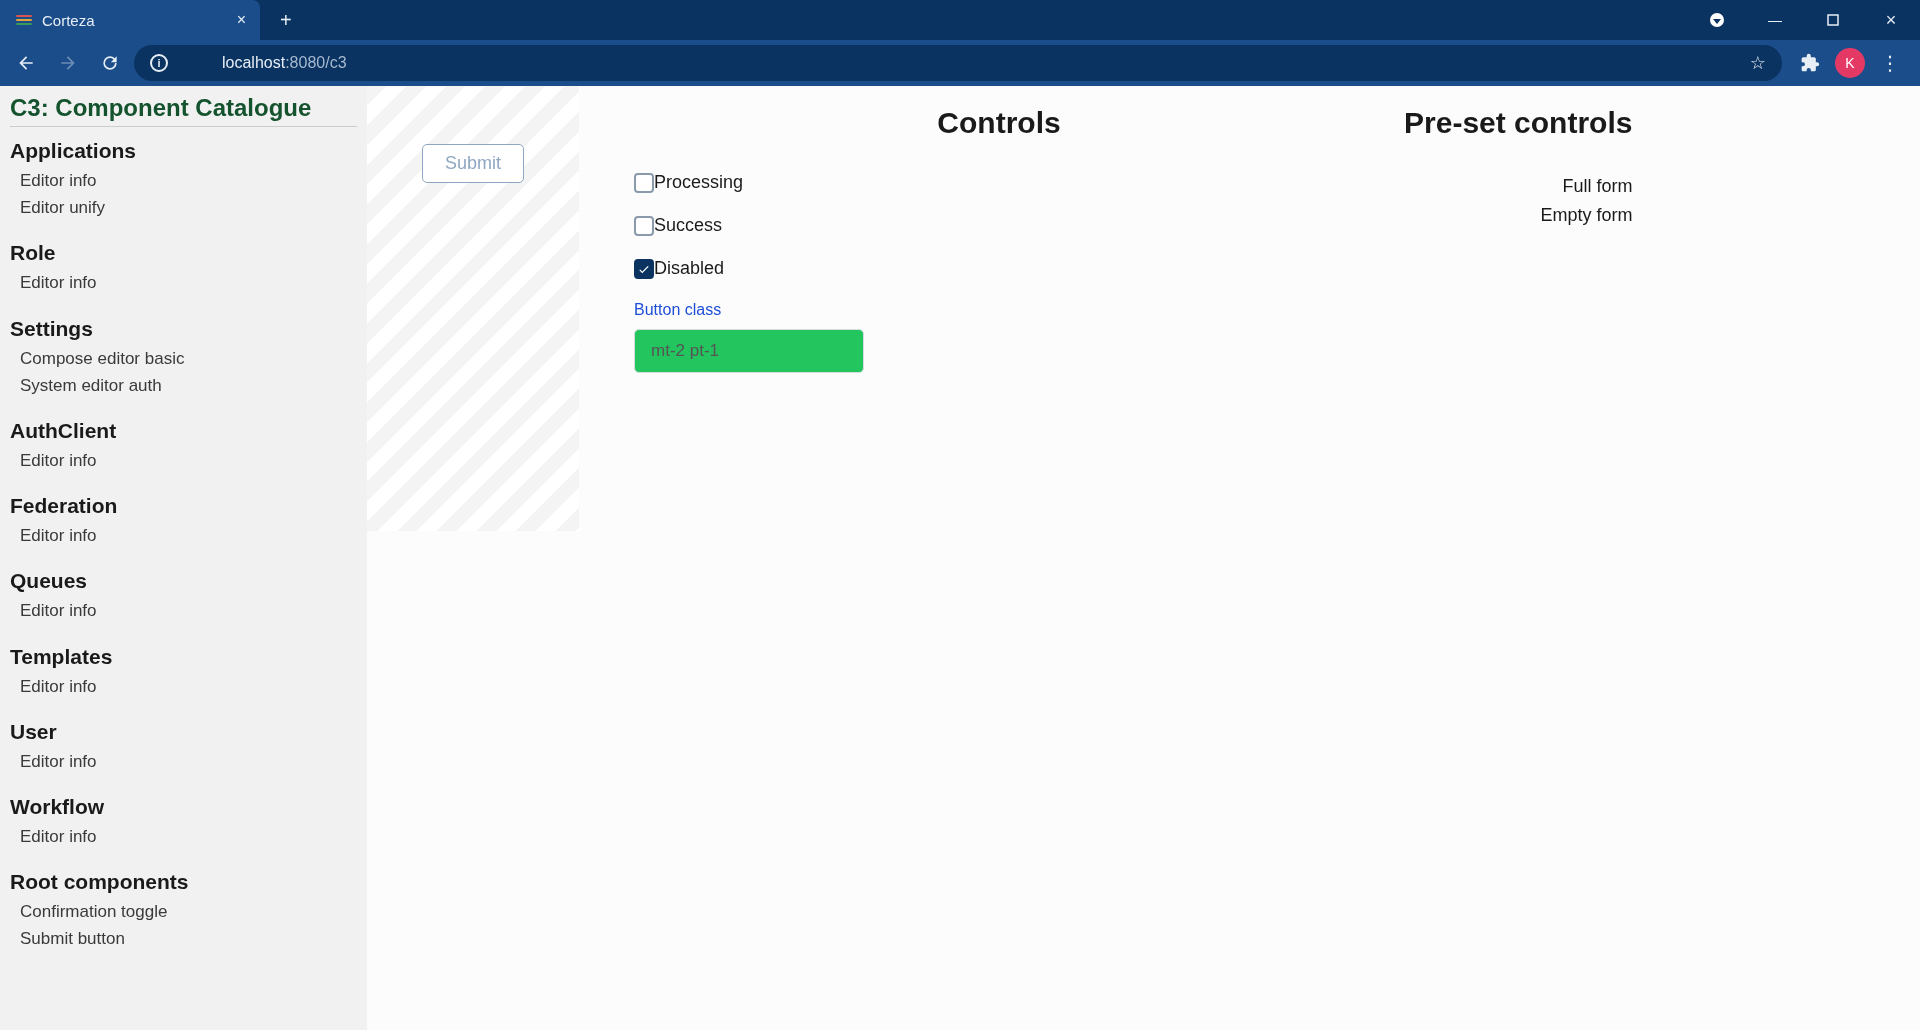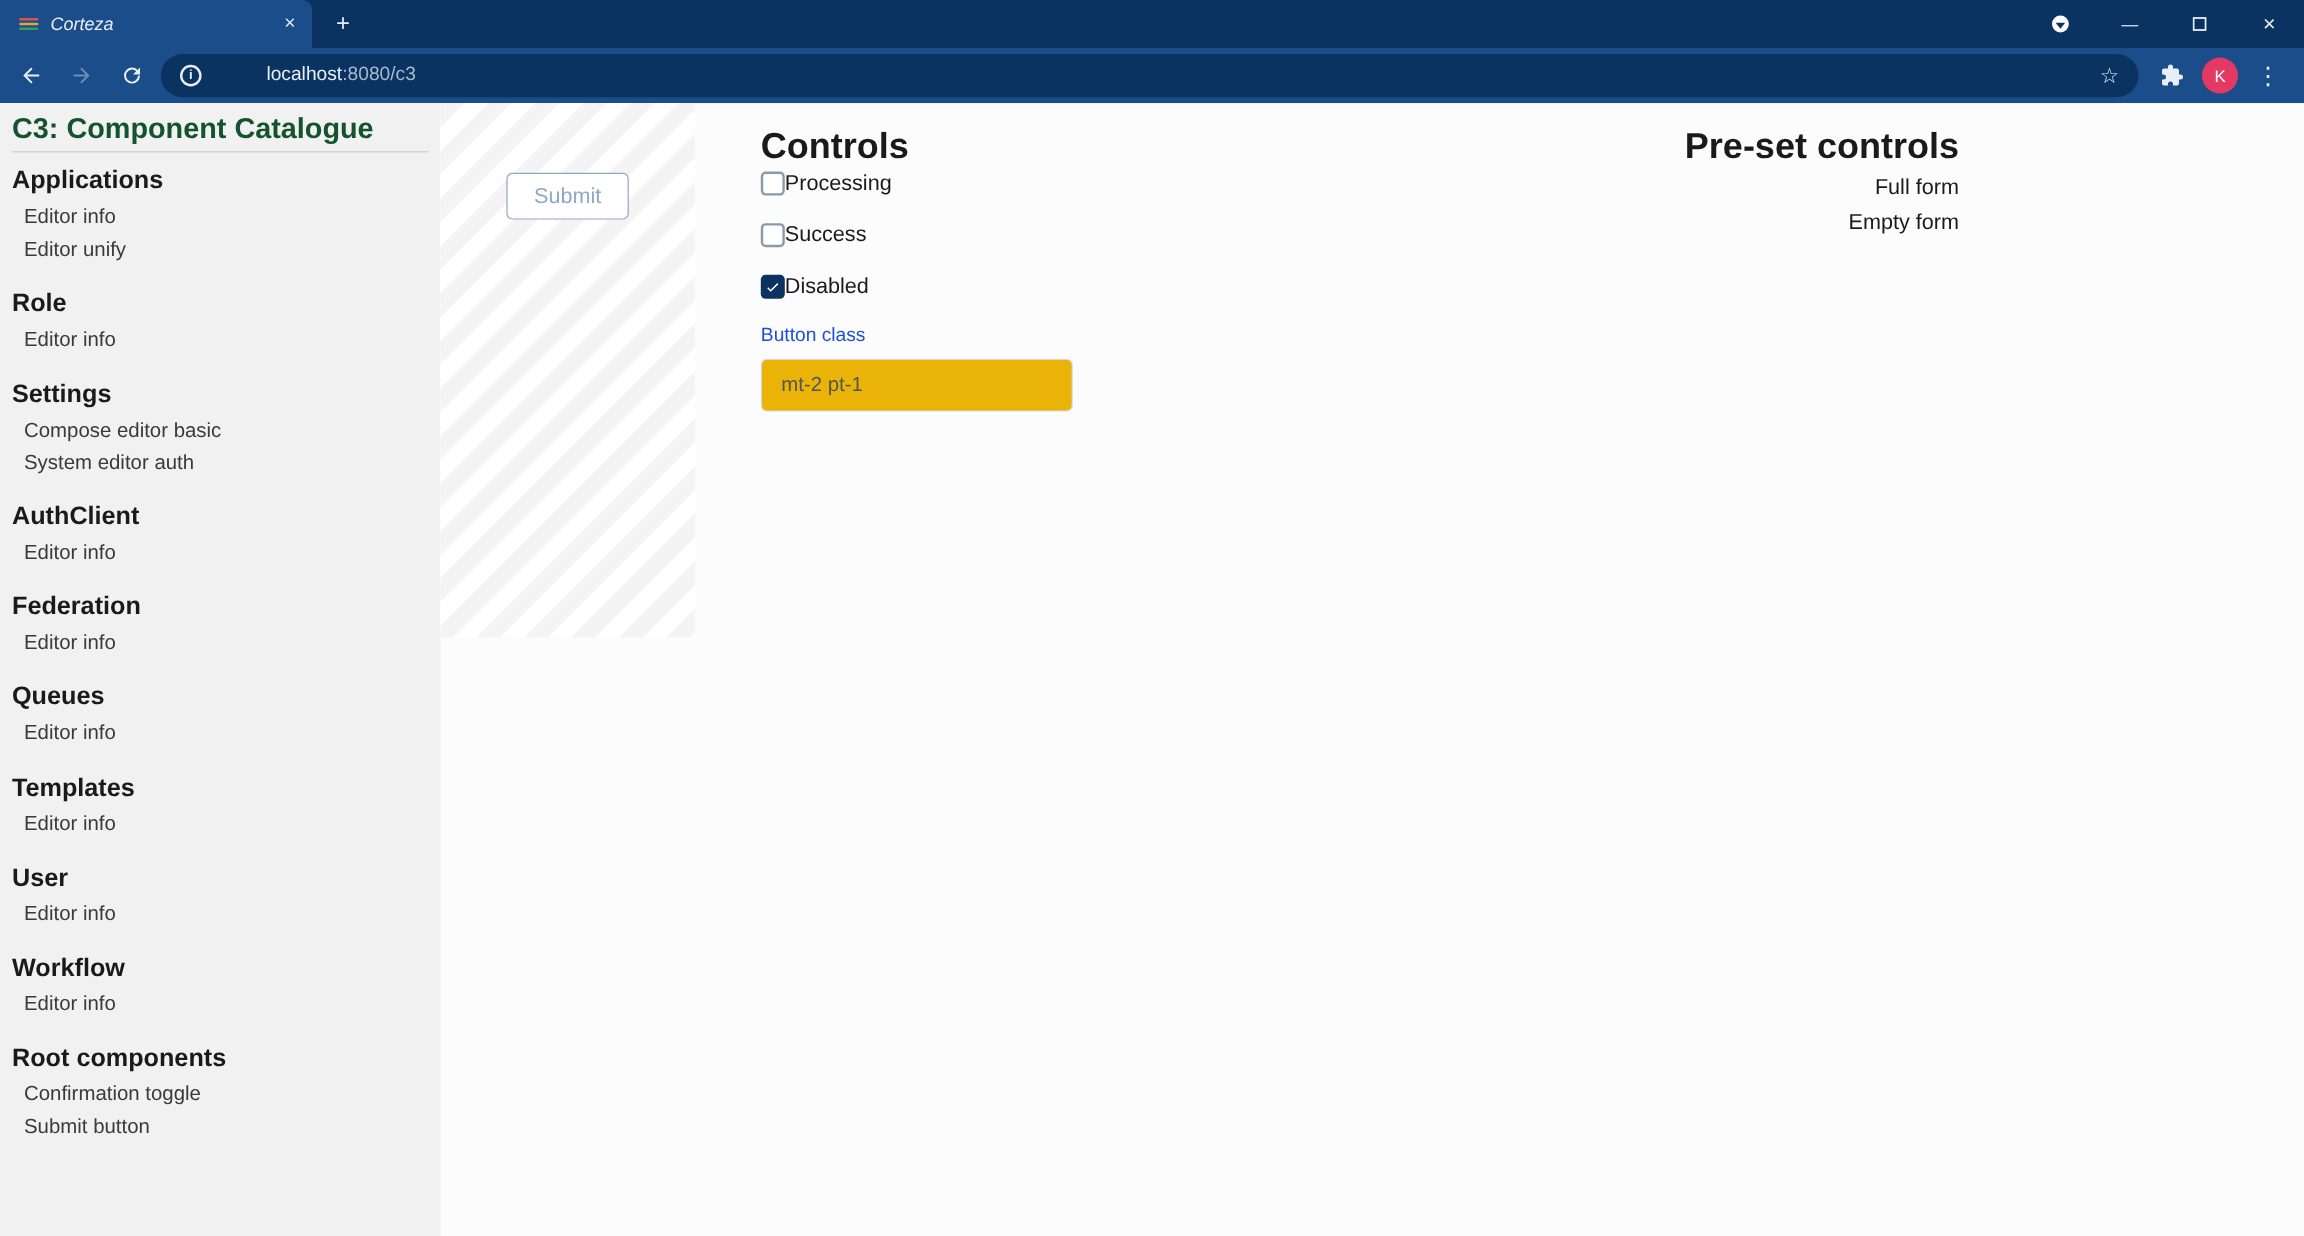--- a/index.html
+++ b/index.html
@@ -1,21 +1,21 @@
 <!DOCTYPE html>
 <html><head>
 <meta charset="utf-8">
 <style>
 * { margin:0; padding:0; box-sizing:border-box; font-family:'Segoe UI',Arial,sans-serif; }
 html,body { width:1920px; height:1030px; overflow:hidden; }
 
 
 .titlebar { height:40px; background:#0a3361; display:flex; align-items:center; justify-content:space-between; color:#fff; }
 .tab-strip { display:flex; align-items:center; height:100%; }
-.tab { display:flex; align-items:center; height:100%; padding:0 16px; background:#1a4d8a; border-top-right-radius:8px; gap:10px; min-width:260px; position:relative;font-style:italic; }
+.tab { display:flex; align-items:center; height:100%; padding:0 16px; background:#1a4d8a; border-top-right-radius:8px; gap:10px; min-width:260px; position:relative; }
 .tab .favicon { width:16px; height:16px; display:flex; flex-direction:column; justify-content:center; gap:2px; }
 .tab .favicon span { height:2px; border-radius:1px; }
 .tab .favicon .f1 { background:#d9534f; }
 .tab .favicon .f2 { background:#e0a63c; }
 .tab .favicon .f3 { background:#3a9a5a; }
 .tab-title { font-size:15px; color:#e8eef6; }
 .tab-close { position:absolute; right:14px; color:#e8eef6; font-size:16px; cursor:pointer; }
 .new-tab { margin-left:12px; color:#e8eef6; font-size:20px; cursor:pointer; padding:0 8px; }
 .window-controls { display:flex; align-items:center; height:100%; }
 .window-controls > div { width:58px; height:100%; display:flex; align-items:center; justify-content:center; cursor:pointer; }
@@ -52,27 +52,27 @@
 .main { flex:1; display:flex; flex-direction:row; }
 
 
 .preview { height:445px; background:#fff; background-image:repeating-linear-gradient(135deg,#f4f4f4 0,#f4f4f4 14px,#ffffff 14px,#ffffff 28px); padding:58px 55px; }
 .submit-btn { padding:8px 22px; font-size:18px; border:1px solid #8fa7c2; border-radius:5px; background:#fff; color:#8fa7c2; cursor:not-allowed; }
 
 
 .controls-row { display:flex; padding:20px 55px; gap:40px; }
 .controls-left { flex:0 0 730px; }
 .controls-right { margin-left:auto; }
-.section-heading { font-size:30px; font-weight:800; color:#1a1a1a; margin-bottom:2px; }
+.section-heading { font-size:30px; font-weight:800; color:#1a1a1a; margin-bottom:32px;text-align:center; }
 .check-row { display:flex; align-items:center; margin-bottom:22px; font-size:18px; color:#1a1a1a; cursor:pointer; }
 .checkbox { width:20px; height:20px; border:2px solid #8a9aab; border-radius:4px; display:flex; align-items:center; justify-content:center; background:#fff; }
 .checkbox.checked { background:#0a3361; border-color:#0a3361; }
 .checkbox.checked svg { width:14px; height:14px; fill:#fff; }
 .form-label { font-size:16px; color:#1d4ed8; margin-bottom:10px; }
-.text-input { width:260px; height:44px; border:1px solid #d5dbe1; border-radius:5px; padding:0 16px; font-size:17px; color:#555; background:#eab308; outline:none; }
+.text-input { width:230px; height:44px; border:1px solid #d5dbe1; border-radius:5px; padding:0 16px; font-size:17px; color:#555; background:#22c55e; outline:none; }
 .preset-link { font-size:18px; color:#1a1a1a; line-height:1.6; cursor:pointer;text-align:right; }
 </style>
 </head>
 <body>
 
 <div class="titlebar">
   <div class="tab-strip">
     <div class="tab">
       <div class="favicon">
           <span class="f1"></span>

